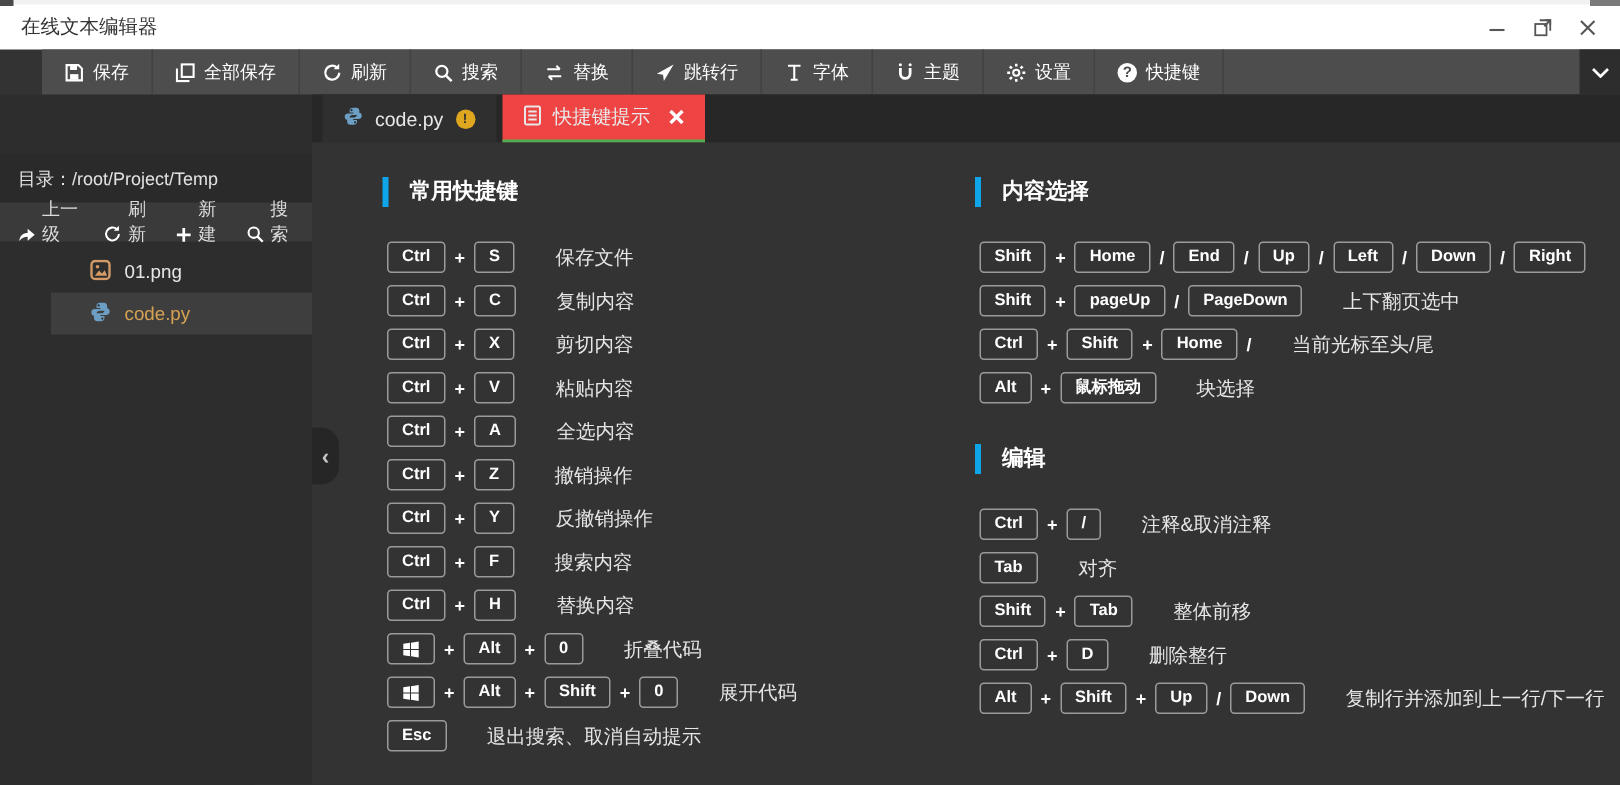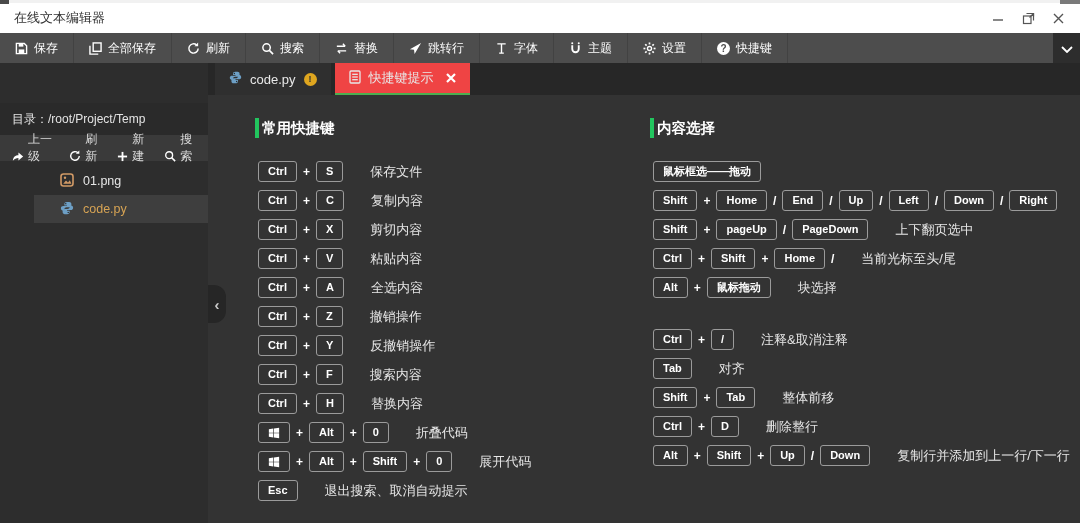--- a/index.html
+++ b/index.html
@@ -9,21 +9,21 @@
   
   .titlebar { position:relative; height:33px; background:#fff; border-top:3px solid #f1f1f1;
     display:flex; align-items:center; padding:0 14px; }
   .titlebar .chip { position:absolute; top:-3px; left:0; width:9px; height:4px; background:#4a4a4a; }
   .titlebar .chip-r { position:absolute; top:-3px; right:0; width:20px; height:4px; background:#7a7a7a; }
   .win-title { font-size:13px; color:#333; }
   .win-controls { margin-left:auto; display:flex; align-items:center; gap:14px; }
   .win-btn { width:16px; height:16px; display:flex; align-items:center; justify-content:center; cursor:pointer; }
 
   
-  .toolbar { position:relative; height:30px; background:#4d4d4d; display:flex; }
+  .toolbar { position:relative; height:30px; background:#4d4d4d; display:flex;margin-left:28px; }
   .tb-btn { display:flex; align-items:center; gap:6px; padding:0 15px; border-right:1px solid #424242;
     color:#fff; font-size:12px; cursor:pointer; }
   .tb-btn svg { display:block; }
   .q-circle { width:13px; height:13px; border-radius:50%; background:#fff; color:#4d4d4d;
     font-size:10px; font-weight:bold; display:flex; align-items:center; justify-content:center; }
   .tb-chevron { position:absolute; right:0; top:0; width:27px; height:30px; background:#2d2d2d;
     display:flex; align-items:center; justify-content:center; cursor:pointer; }
 
   
   .app-body { display:flex; height:460px; }
@@ -48,21 +48,21 @@
   .tab-close { display:flex; align-items:center; margin-left:4px; cursor:pointer; }
 
   .content { flex:1; position:relative; background:#333; overflow:hidden; }
   .collapse-handle { position:absolute; left:0; top:190px; width:18px; height:38px; background:#262626;
     border-radius:0 12px 12px 0; display:flex; align-items:center; justify-content:center;
     color:#c8c8c8; font-size:15px; font-weight:bold; cursor:pointer; }
   .col { position:absolute; top:23px; }
   .col.left { left:47px; width:385px; }
   .col.right { left:442px; width:430px; }
 
-  .sec-title { border-left:4px solid #22c55e; padding-left:3px; height:20px; line-height:20px;
+  .sec-title { border-left:4px solid #0ea5e9; padding-left:14px; height:20px; line-height:20px;
     font-size:14.5px; font-weight:bold; color:#fff; margin-bottom:19px; }
   .section.gap { margin-top:23px; }
   .sc-row { height:29px; display:flex; align-items:center; }
   .keycap { border:1px solid #9b9b9b; border-radius:3px; padding:0 9px; height:21px; line-height:19px;
     min-width:14px; text-align:center; font-size:11px; font-weight:bold; color:#fff; margin:0 3px;
     display:flex; align-items:center; justify-content:center; }
   .sep { margin:0 3px; font-size:12px; font-weight:bold; color:#fff; }
   .desc { margin-left:24px; font-size:13px; color:#e6e6e6; white-space:nowrap; }
 </style>
 </head>
@@ -376,23 +376,20 @@
             <div class="sc-row">
               <span class="keycap">Esc</span>
               <span class="desc">退出搜索、取消自动提示</span>
             </div>
           </div>
         </div>
       <div class="col right">
           <div class="section">
             <div class="sec-title">内容选择</div>
             <div class="sc-row">
-              <span class="keycap">鼠标框选——拖动</span>
-            </div>
-            <div class="sc-row">
               <span class="keycap">Shift</span>
               <span class="sep">+</span>
               <span class="keycap">Home</span>
               <span class="sep">/</span>
               <span class="keycap">End</span>
               <span class="sep">/</span>
               <span class="keycap">Up</span>
               <span class="sep">/</span>
               <span class="keycap">Left</span>
               <span class="sep">/</span>
@@ -418,20 +415,21 @@
               <span class="desc">当前光标至头/尾</span>
             </div>
             <div class="sc-row">
               <span class="keycap">Alt</span>
               <span class="sep">+</span>
               <span class="keycap">鼠标拖动</span>
               <span class="desc">块选择</span>
             </div>
           </div>
           <div class="section gap">
+            <div class="sec-title">编辑</div>
             <div class="sc-row">
               <span class="keycap">Ctrl</span>
               <span class="sep">+</span>
               <span class="keycap">/</span>
               <span class="desc">注释&amp;取消注释</span>
             </div>
             <div class="sc-row">
               <span class="keycap">Tab</span>
               <span class="desc">对齐</span>
             </div>

